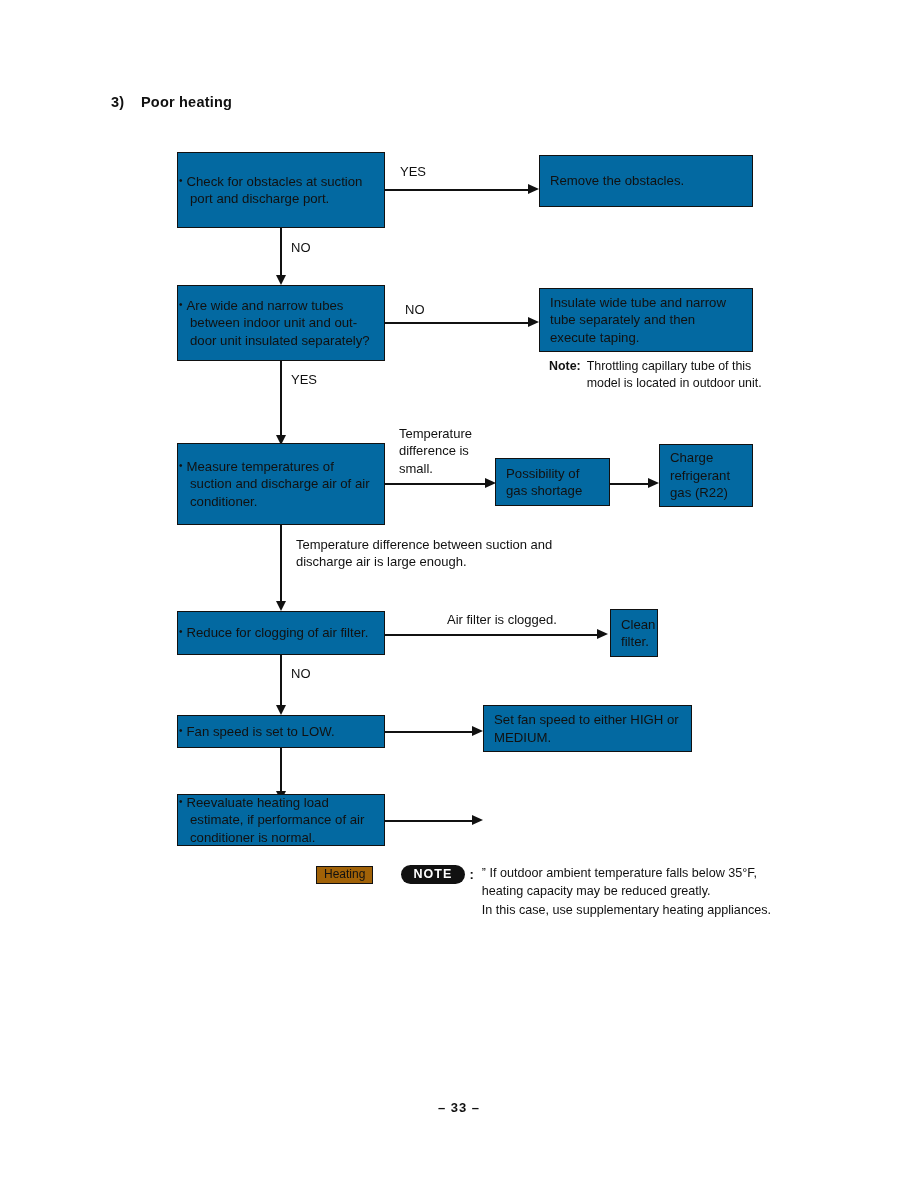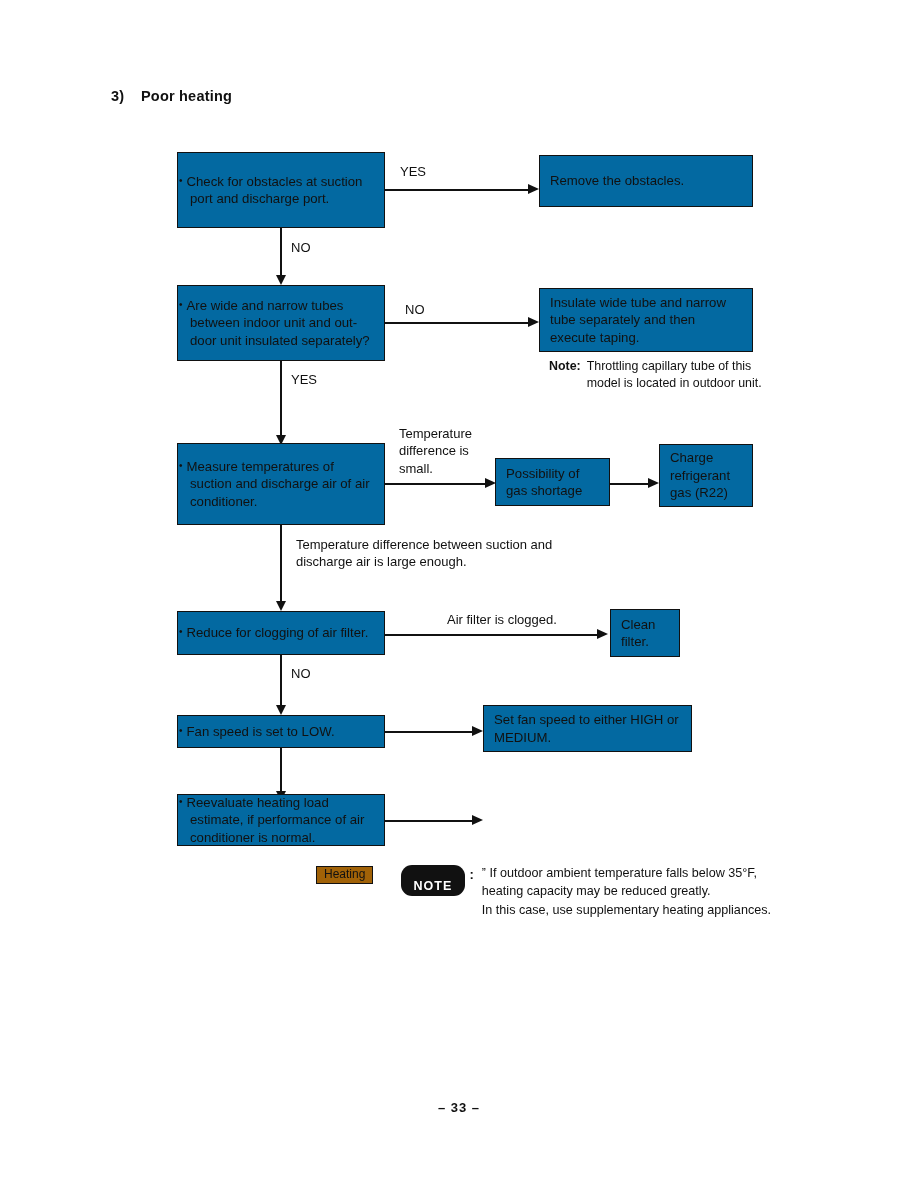--- a/index.html
+++ b/index.html
@@ -19,21 +19,21 @@
 
   .page {
     position: absolute;
     inset: 0;
   }
 
   
   .section-heading {
     position: absolute;
     left: 111px;
-    top: 88px;
+    top: 94px;
     font-size: 14.5px;
     font-weight: bold;
     letter-spacing: .2px;
     white-space: nowrap;
   }
   .section-heading .num {
     display: inline-block;
     width: 30px;
   }
 
@@ -131,21 +131,21 @@
     white-space: nowrap;
   }
   .note-pill {
     margin-left: 28px;
     margin-top: 1px;
     background: #111;
     color: #fff;
     font-weight: bold;
     font-size: 12.5px;
     letter-spacing: 1.1px;
-    padding: 14px 12px 3px 12px;
+    padding: 2px 12px 3px 12px;
     border-radius: 11px;
     white-space: nowrap;
   }
   .note-colon {
     margin-left: 5px;
     margin-top: 3px;
     font-weight: bold;
     font-size: 13px;
   }
   .note-text {
@@ -246,21 +246,21 @@
   <div class="box" style="left:177px; top:611px; width:208px; height:44px;">
     <div class="box-inner bulleted">
       <span class="bullet">•</span><span>Reduce for clogging of air filter.</span>
     </div>
   </div>
 
   <div class="hline" style="left:385px; top:634px; width:212px;"></div>
   <div class="arrow-right" style="left:597px; top:629px;"></div>
   <div class="label" style="left:447px; top:611px;">Air filter is clogged.</div>
 
-  <div class="box" style="left:610px; top:609px; width:70px; height:48px;">
+  <div class="box" style="left:610px; top:609px; width:48px; height:48px;">
     <div class="box-inner">Clean filter.</div>
   </div>
 
   <div class="vline" style="left:280px; top:655px; height:52px;"></div>
   <div class="arrow-down" style="left:276px; top:705px;"></div>
   <div class="label" style="left:291px; top:665px;">NO</div>
 
   <div class="box" style="left:177px; top:715px; width:208px; height:33px;">
     <div class="box-inner bulleted">
       <span class="bullet">•</span><span>Fan speed is set to LOW.</span>

